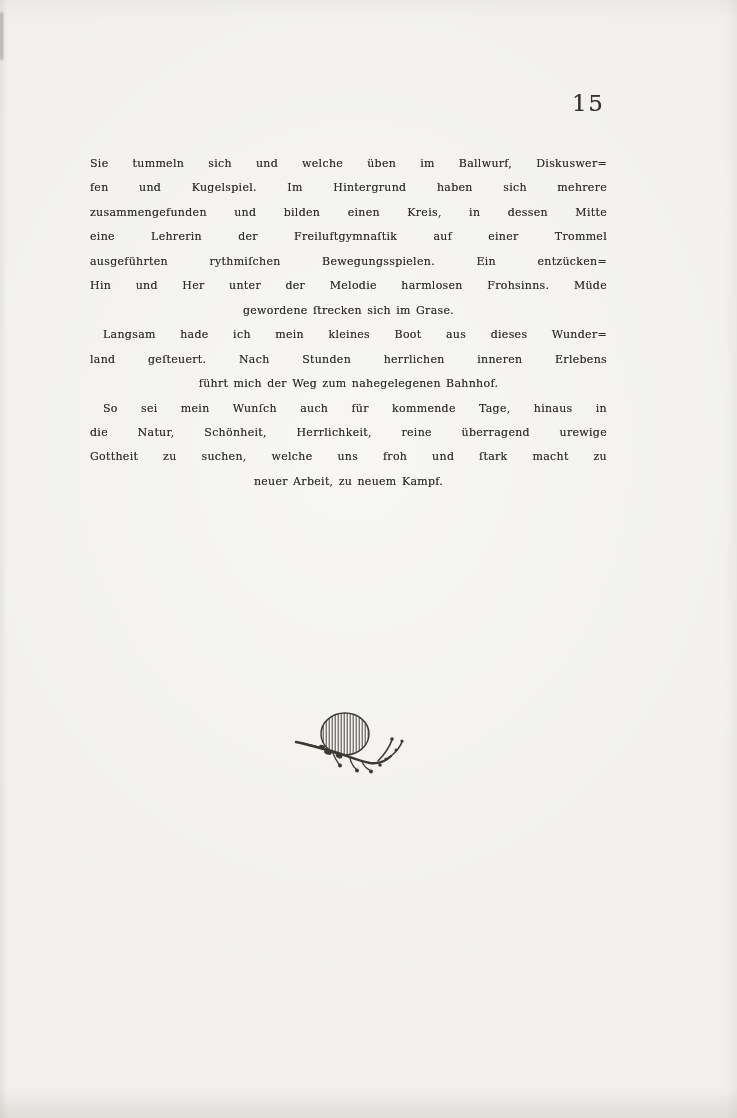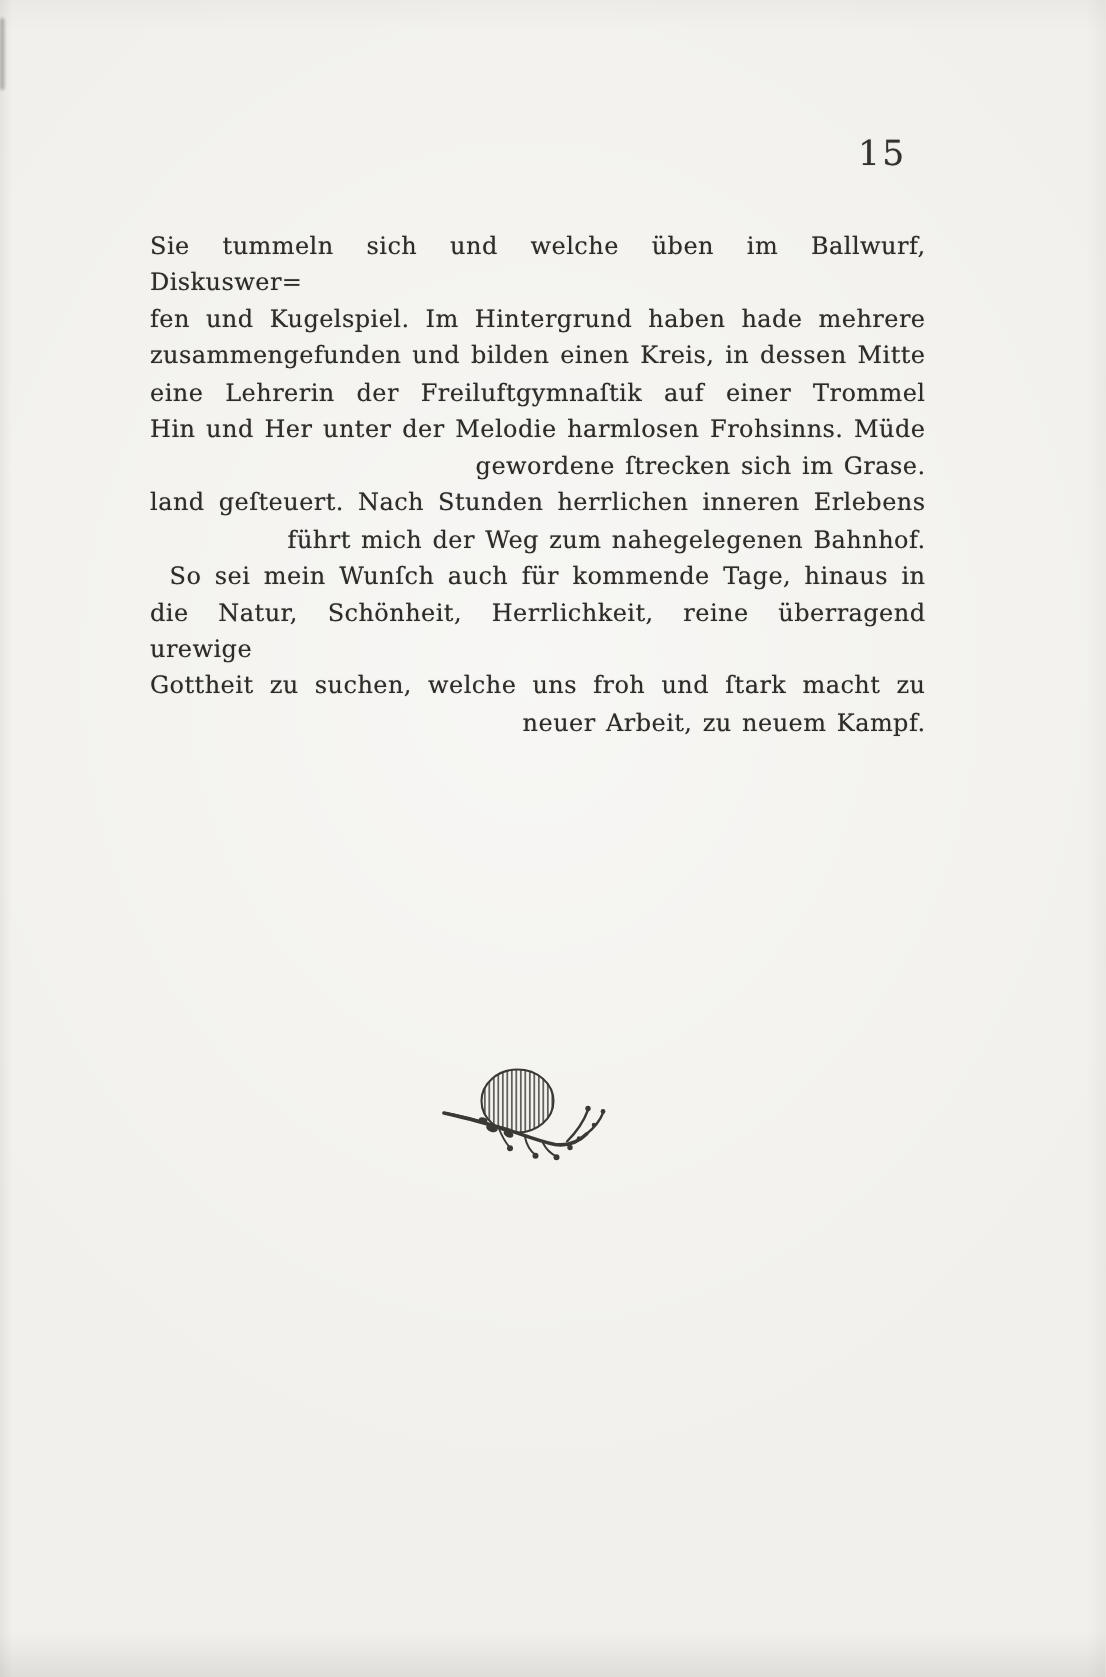--- a/index.html
+++ b/index.html
@@ -28,58 +28,60 @@
     filter: blur(1px);
     border-radius: 2px;
   }
   .pagenum {
     position: absolute; left: 572px; top: 90px;
     font-size: 23px; letter-spacing: 1.5px;
     color: #34322d;
     text-shadow: 0 0 0.5px rgba(46,44,40,0.55);
   }
   .textblock {
-    position: absolute; left: 100px; top: 152px;
+    position: absolute; left: 90px; top: 152px;
     width: 517px;
-    font-size: 16px;
+    font-size: 11px;
     line-height: 24.45px;
     letter-spacing: 0.3px;
     word-spacing: 1.5px;
     text-shadow: 0 0 0.55px rgba(46,44,40,0.55);
   }
   .para { margin: 0; }
-  .line { text-align: right; }
+  .line { text-align: center; }
   .line.j { text-align: justify; text-align-last: justify; }
   .line.ind { text-indent: 13px; }
   .ornament {
     position: absolute; left: 292px; top: 703px;
     width: 122px; height: 80px;
   }
 </style>
 </head>
 <body>
 
 <div class="page">
 
   <div class="edge-mark"></div>
 
   <div class="pagenum">15</div>
 
   <div class="textblock">
 
     <div class="para">
       <div class="line j">Sie tummeln sich und welche üben im Ballwurf, Diskuswer=</div>
-      <div class="line j">fen und Kugelspiel. Im Hintergrund haben hade mehrere</div>
+      <div class="line j">fen und Kugelspiel. Im Hintergrund haben sich mehrere</div>
       <div class="line j">zusammengefunden und bilden einen Kreis, in dessen Mitte</div>
       <div class="line j">eine Lehrerin der Freiluftgymnaſtik auf einer Trommel</div>
+      <div class="line j">ausgeführten rythmiſchen Bewegungsspielen. Ein entzücken=</div>
       <div class="line j">Hin und Her unter der Melodie harmlosen Frohsinns. Müde</div>
       <div class="line">gewordene ſtrecken sich im Grase.</div>
     </div>
 
     <div class="para">
+      <div class="line j ind">Langsam hade ich mein kleines Boot aus dieses Wunder=</div>
       <div class="line j">land geſteuert. Nach Stunden herrlichen inneren Erlebens</div>
       <div class="line">führt mich der Weg zum nahegelegenen Bahnhof.</div>
     </div>
 
 
     <div class="para">
       <div class="line j ind">So sei mein Wunſch auch für kommende Tage, hinaus in</div>
       <div class="line j">die Natur, Schönheit, Herrlichkeit, reine überragend urewige</div>
       <div class="line j">Gottheit zu suchen, welche uns froh und ſtark macht zu</div>
       <div class="line">neuer Arbeit, zu neuem Kampf.</div>

